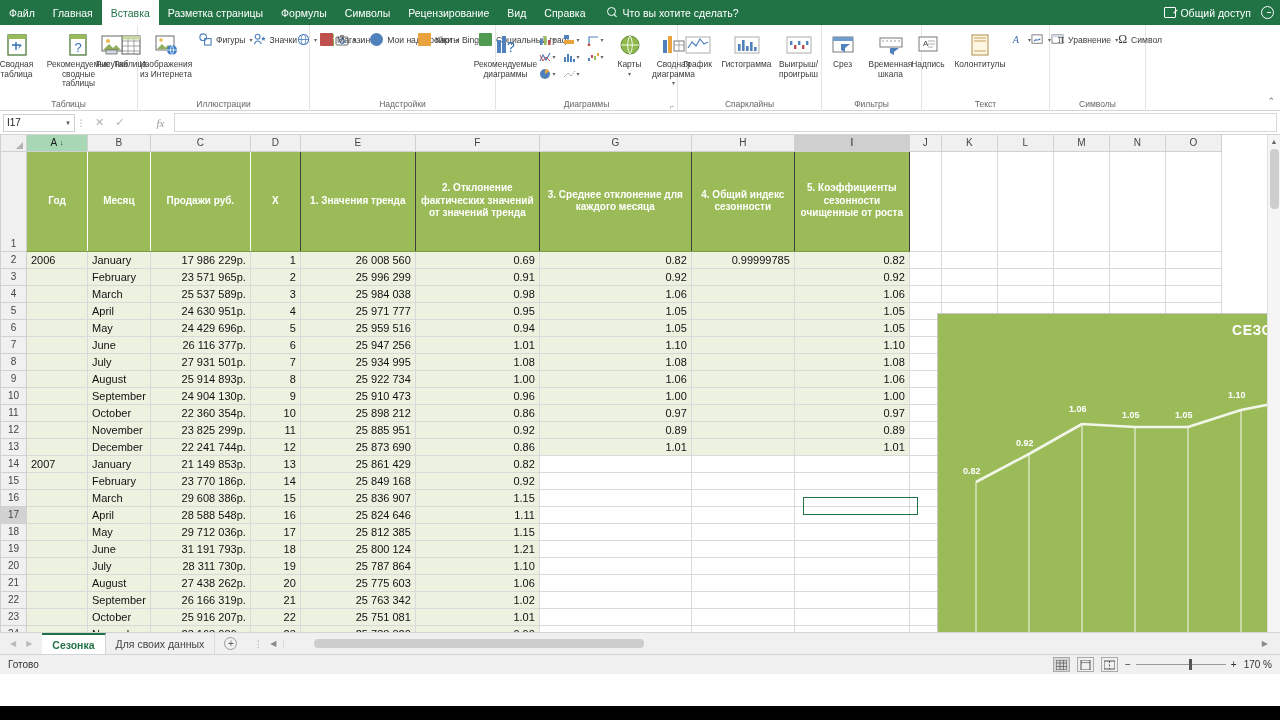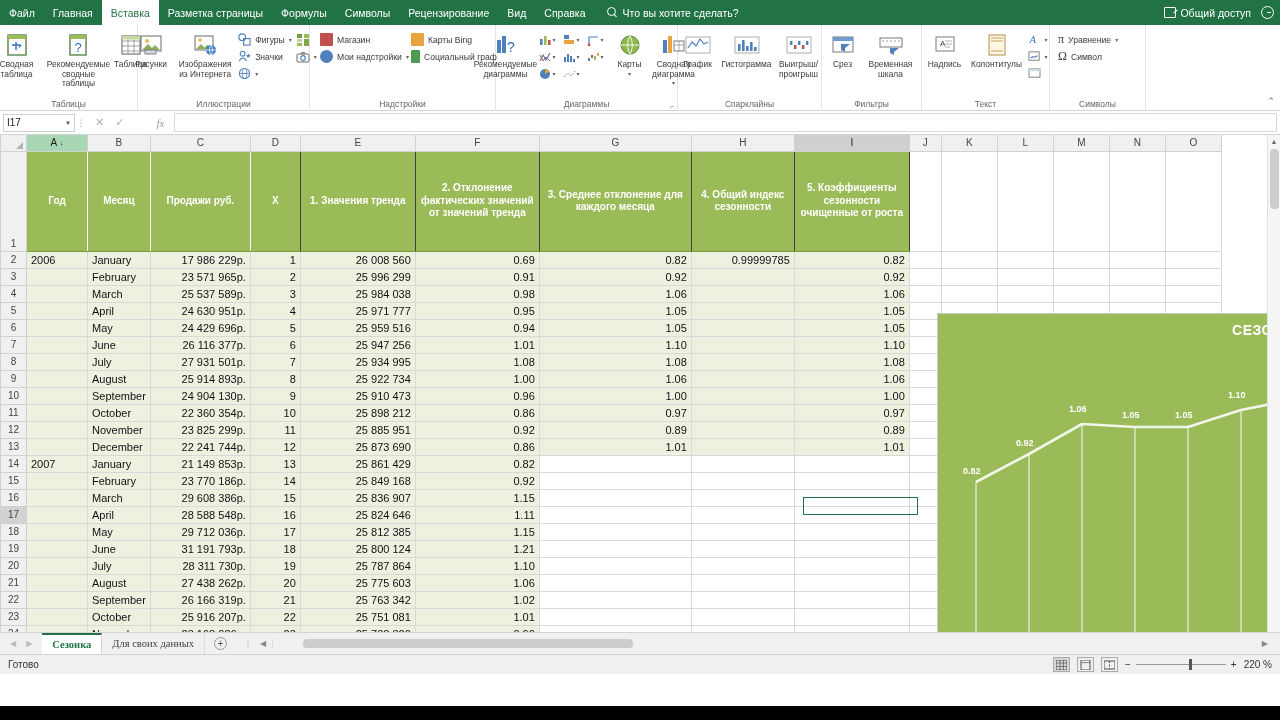--- a/index.html
+++ b/index.html
@@ -58,21 +58,21 @@
   .bigbtn {
     display: flex; flex-direction: column; align-items: center; width: 58px;
     font-size: 8.4px; color: #3b3b3b; text-align: center; line-height: 9.5px; padding-top: 2px;
     cursor: default;
   }
   .bigbtn .ic { height: 30px; display:flex; align-items:center; justify-content:center; }
   .smallrow {
     display: flex; align-items: center; gap: 4px; font-size: 8.6px; color: #3b3b3b;
     height: 17px; white-space: nowrap; cursor: default;
   }
-  .smallcol { display: flex; flex-direction: column; justify-content: flex-start; padding-top: 3px; }
+  .smallcol { display: flex; justify-content: flex-start; padding-top: 3px; }
   .sq { width: 13px; height: 13px; border-radius: 1px; display:inline-block; }
   .icon-grid { display: grid; grid-template-columns: repeat(3, 24px); grid-auto-rows: 17px; align-items:center; padding-top: 3px;}
   .mini { display:flex; align-items:center; gap:1px; font-size:7px; color:#777; }
   .dd { font-size: 6px; color: #666; }
   .grp-launch { position: absolute; right: 3px; bottom: 1px; font-size: 7px; color: #777; }
   .collapse-arrow { position:absolute; right:5px; bottom:4px; font-size:9px; color:#666; }
 
   
   svg { display: block; }
 
@@ -147,21 +147,21 @@
     font-size: 14px; letter-spacing: .5px; white-space: nowrap;
   }
   .dlabel { position: absolute; color: #fff; font-size: 9px; font-weight: bold; white-space: nowrap;}
 
   
   .sheetbar {
     height: 22px; background: #f0f0f0; border-top: 1px solid #d4d4d4;
     display: flex; align-items: stretch; font-size: 10.5px;
   }
   .navarrows { display:flex; align-items:center; gap:10px; padding: 0 10px; color:#bbb; font-size:8px;}
-  .stab { display:flex;align-items:center; padding: 0 10px; color:#444; border-right:1px solid #dcdcdc;font-family:Liberation Serif, serif;}
+  .stab { display:flex;align-items:center; padding: 0 10px; color:#444; border-right:1px solid #dcdcdc;}
   .stab.active { background:#fff; color:#217346; font-weight:bold; border-top:2px solid #217346; border-right:1px solid #d4d4d4;}
   .plus-tab { display:flex;align-items:center;padding:0 9px;}
   .plus-circ{width:13px;height:13px;border:1px solid #9a9a9a;border-radius:50%;color:#5a5a5a;font-size:10px;display:flex;align-items:center;justify-content:center;}
   .hs-wrap { flex:1; display:flex; align-items:center; padding: 0 6px; }
   .hs-track { flex:1; height: 9px; background:#f0f0f0; position: relative; border-left:1px solid #dcdcdc;}
   .hs-thumb { position:absolute; left:30px; top:0; height:9px; width: 330px; background:#cdcdcd; border-radius:4px;}
   .hs-arrow{color:#8a8a8a;font-size:8px;padding:0 6px;}
 
   
   .statusbar {
@@ -1165,17 +1165,17 @@
             <path d="M5.5 1v8" stroke="#555" stroke-width="1" stroke-dasharray="2 1.5"></path>
           </svg>
       </span>
       <div class="zoomslider">
         <span>−</span>
         <div class="zs-track">
             <div class="zs-thumb"></div>
           </div>
         <span>+</span>
       </div>
-      <span>220 %</span>
+      <span>170 %</span>
     </div>
   </div>
 </div>
 <div class="blackbar"></div>
 
 </body></html>

